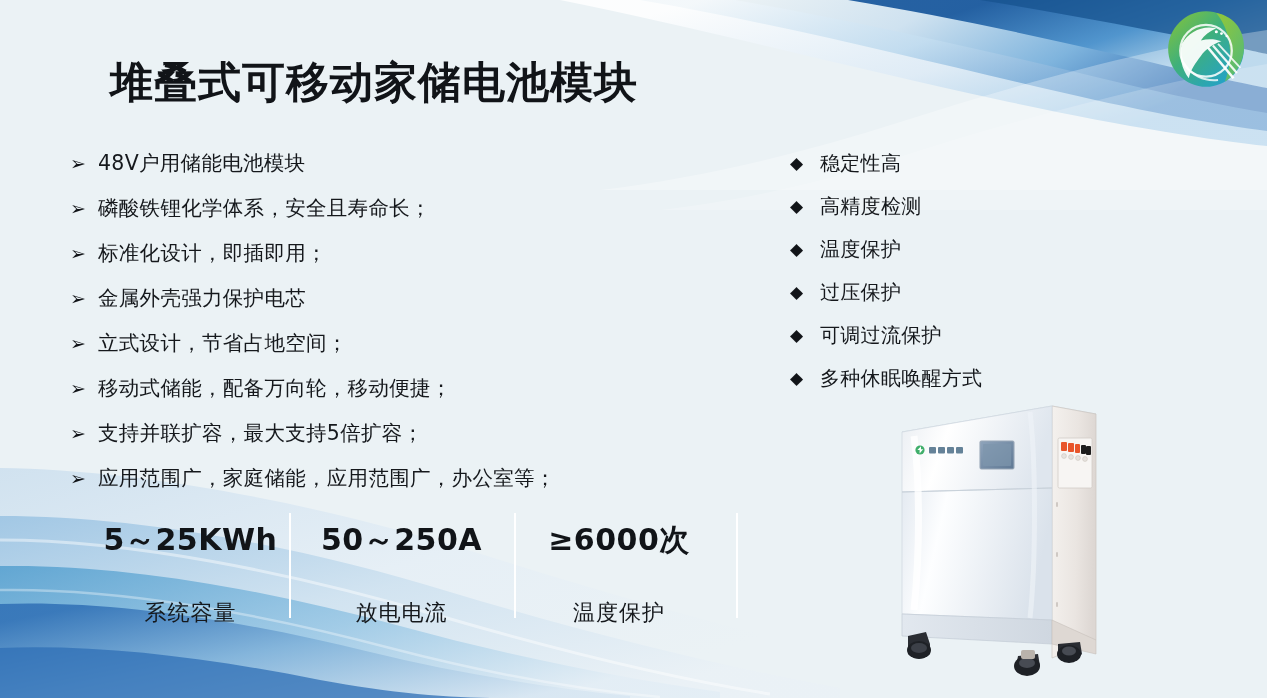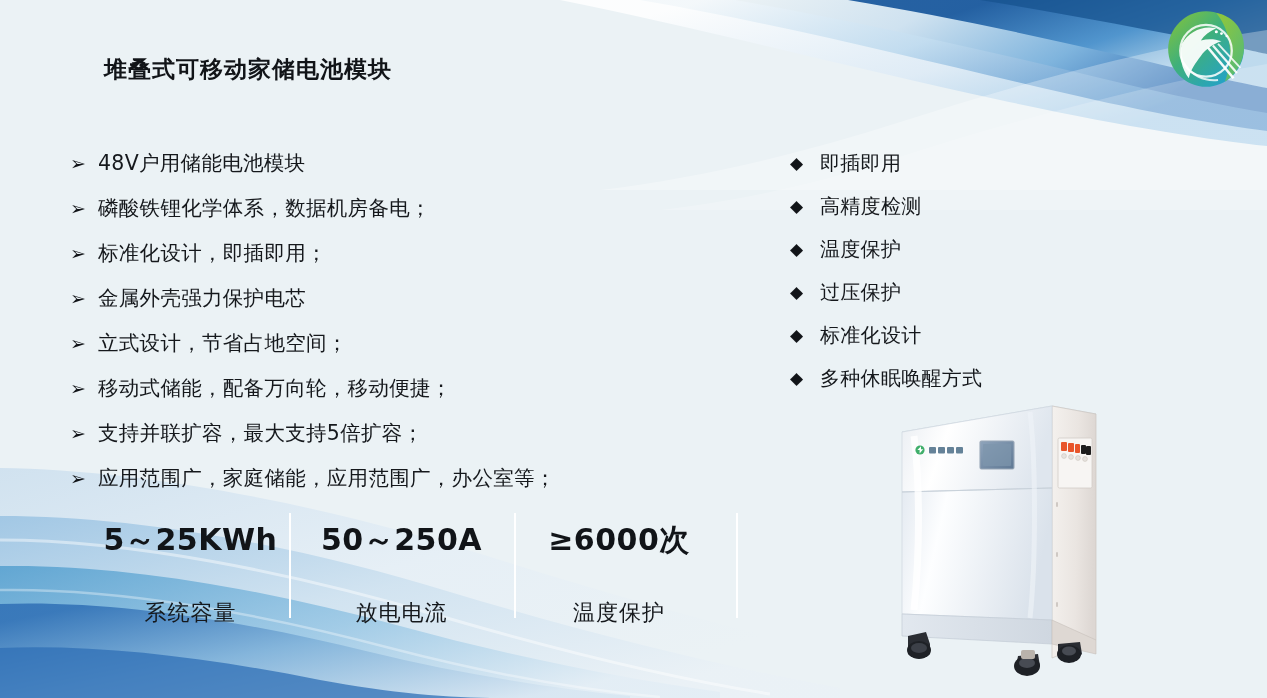--- a/index.html
+++ b/index.html
@@ -15,23 +15,23 @@
   
   .bg-art{position:absolute;inset:0;width:1267px;height:698px;z-index:0;pointer-events:none;}
 
   
   .logo{
     position:absolute;left:1163px;top:6px;width:86px;height:86px;z-index:6;
   }
 
   
   .title{
-    position:absolute;left:104px;top:54px;z-index:5;
+    position:absolute;left:110px;top:54px;z-index:5;
     font-family:"DejaVu Sans","Liberation Sans",sans-serif;
-    font-size:23px;font-weight:700;color:#111418;letter-spacing:1px;
+    font-size:43px;font-weight:700;color:#111418;letter-spacing:1px;
     white-space:nowrap;
   }
 
   
   .col-left{position:absolute;left:70px;top:148px;width:640px;z-index:5;}
   .col-right{position:absolute;left:790px;top:148px;width:300px;z-index:5;}
 
   .bullet{
     display:flex;align-items:flex-start;
     margin-bottom:0px;height:45px;
@@ -199,21 +199,21 @@
 
   <div class="title">堆叠式可移动家储电池模块</div>
 
   <div class="col-left">
     <div class="bullet">
       <span class="bullet-mark">➢</span>
       <span class="bullet-text">48V户用储能电池模块</span>
     </div>
     <div class="bullet">
       <span class="bullet-mark">➢</span>
-      <span class="bullet-text">磷酸铁锂化学体系，数据机房备电；</span>
+      <span class="bullet-text">磷酸铁锂化学体系，安全且寿命长；</span>
     </div>
     <div class="bullet">
       <span class="bullet-mark">➢</span>
       <span class="bullet-text">标准化设计，即插即用；</span>
     </div>
     <div class="bullet">
       <span class="bullet-mark">➢</span>
       <span class="bullet-text">金属外壳强力保护电芯</span>
     </div>
     <div class="bullet">
@@ -230,37 +230,37 @@
     </div>
     <div class="bullet">
       <span class="bullet-mark">➢</span>
       <span class="bullet-text">应用范围广，家庭储能，应用范围广，办公室等；</span>
     </div>
   </div>
 
   <div class="col-right">
     <div class="bullet">
       <span class="bullet-mark">◆</span>
-      <span class="bullet-text">即插即用</span>
+      <span class="bullet-text">稳定性高</span>
     </div>
     <div class="bullet">
       <span class="bullet-mark">◆</span>
       <span class="bullet-text">高精度检测</span>
     </div>
     <div class="bullet">
       <span class="bullet-mark">◆</span>
       <span class="bullet-text">温度保护</span>
     </div>
     <div class="bullet">
       <span class="bullet-mark">◆</span>
       <span class="bullet-text">过压保护</span>
     </div>
     <div class="bullet">
       <span class="bullet-mark">◆</span>
-      <span class="bullet-text">标准化设计</span>
+      <span class="bullet-text">可调过流保护</span>
     </div>
     <div class="bullet">
       <span class="bullet-mark">◆</span>
       <span class="bullet-text">多种休眠唤醒方式</span>
     </div>
   </div>
 
   <div class="stats">
     <div class="stat stat-1">
       <div class="stat-value">5～25KWh</div>

